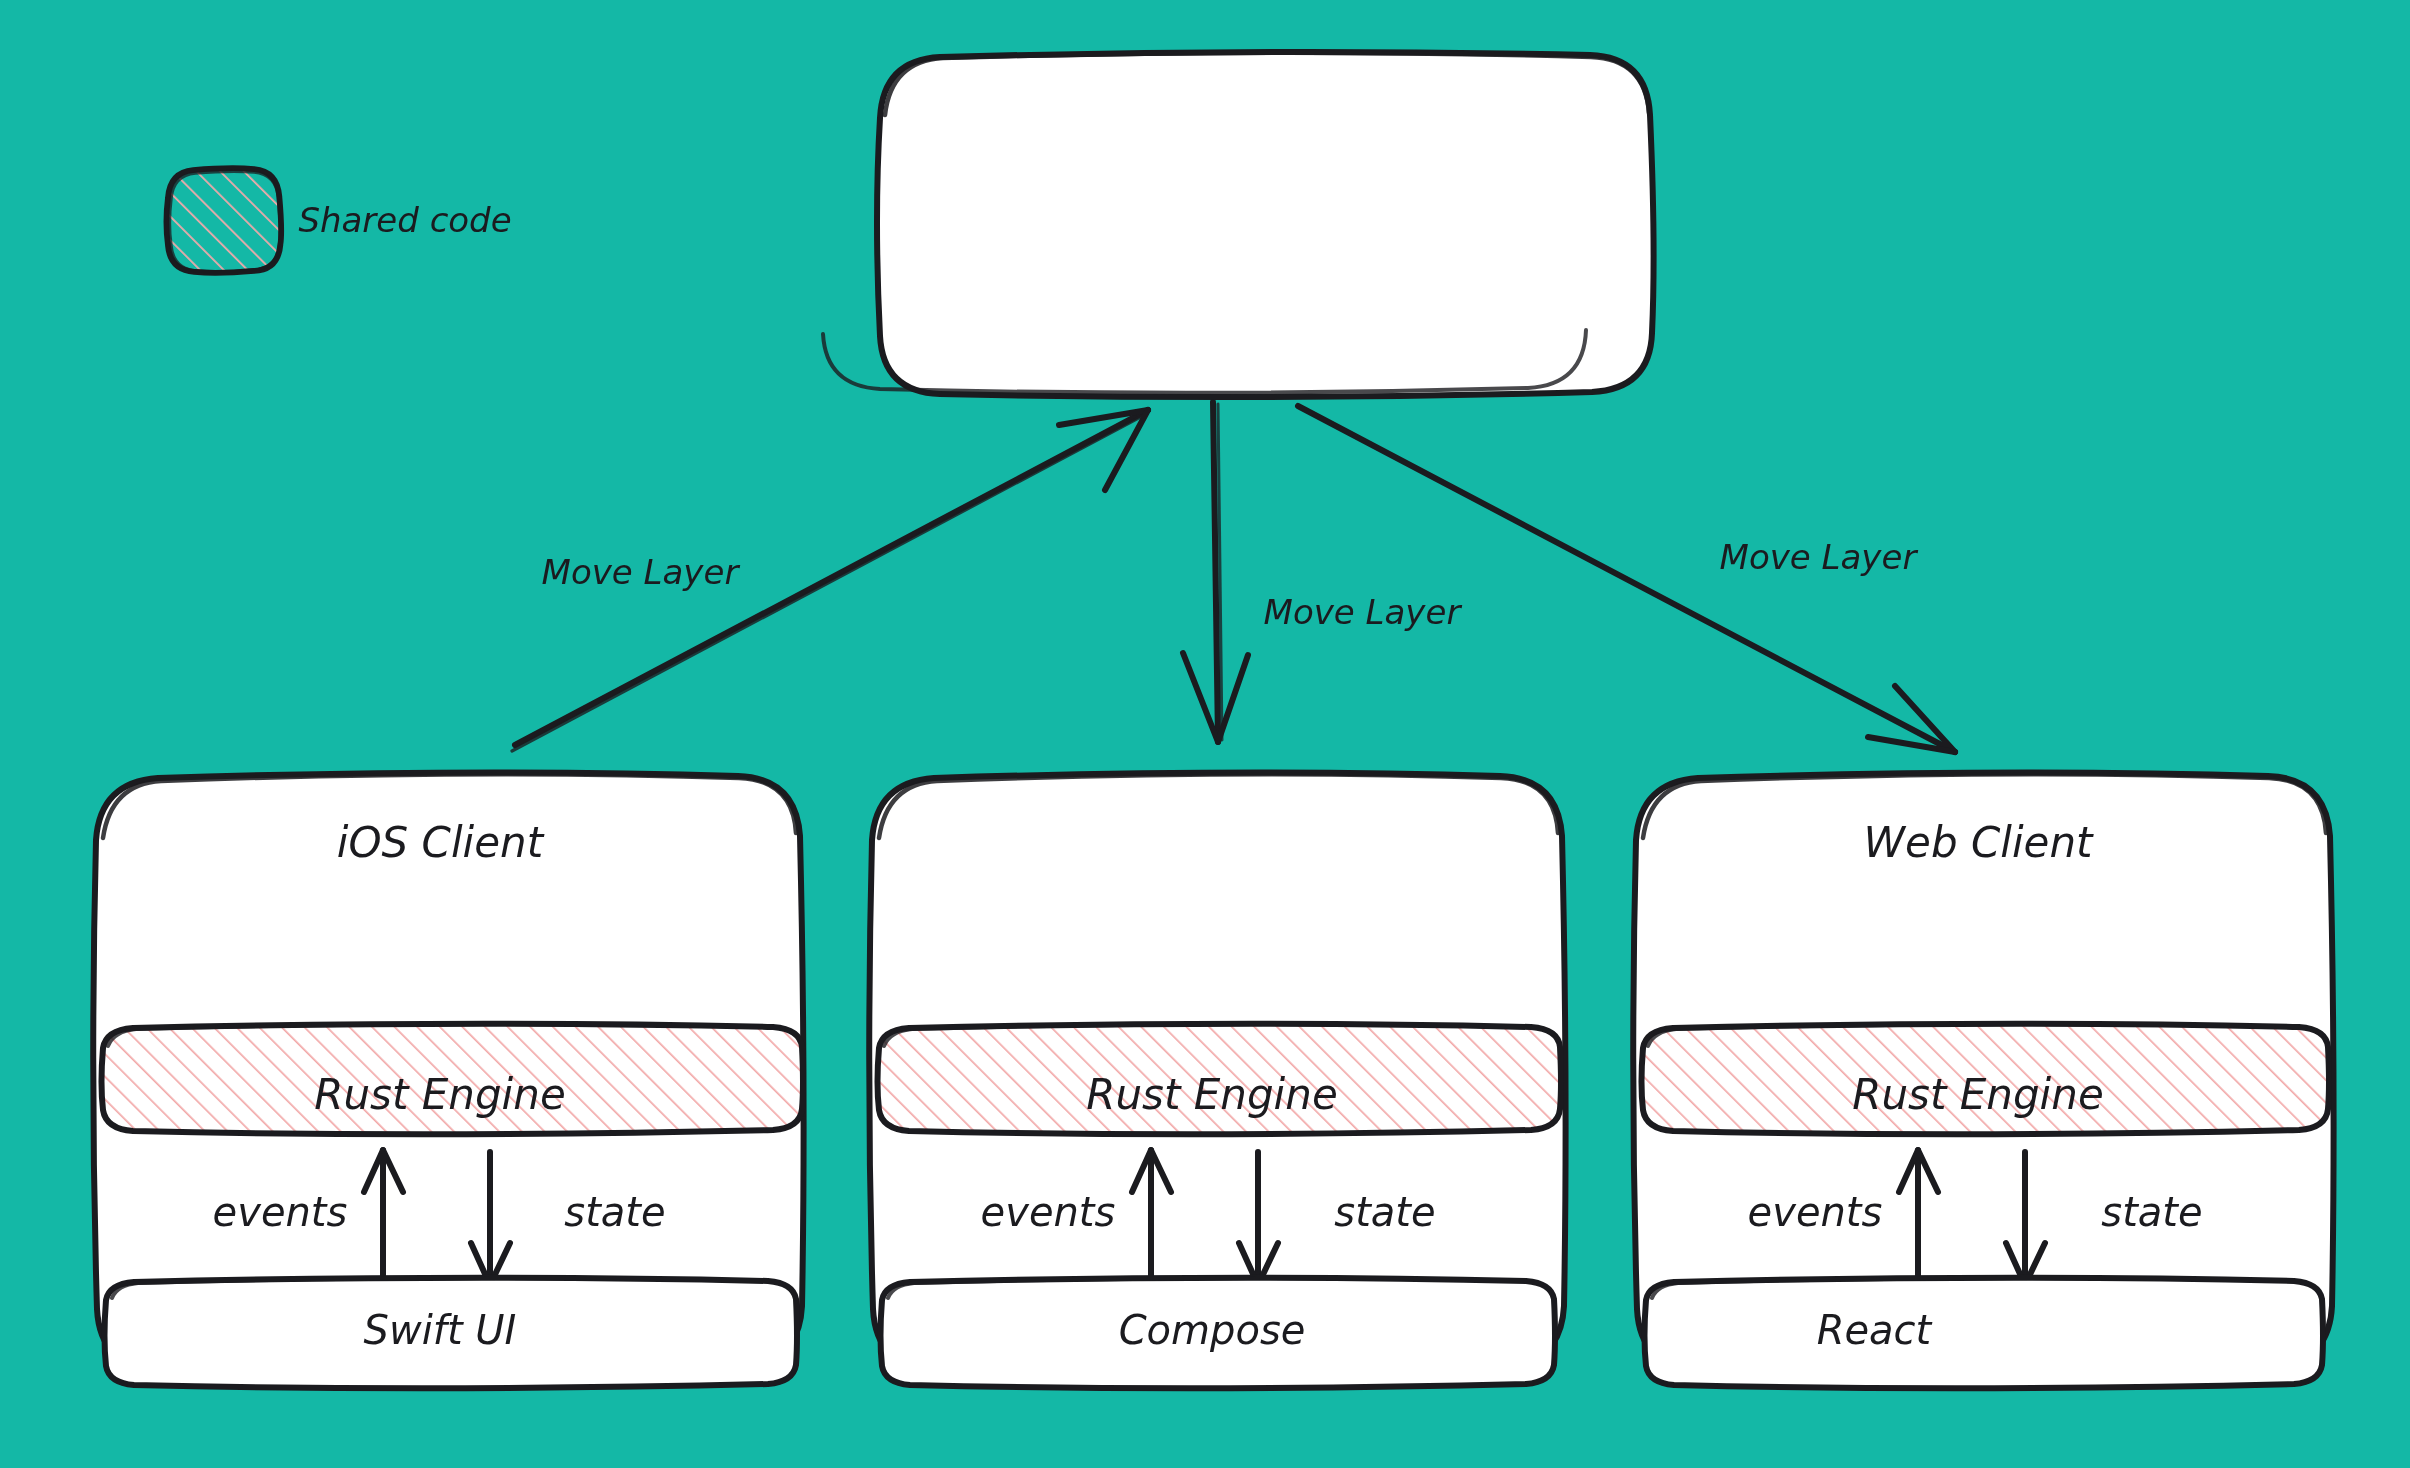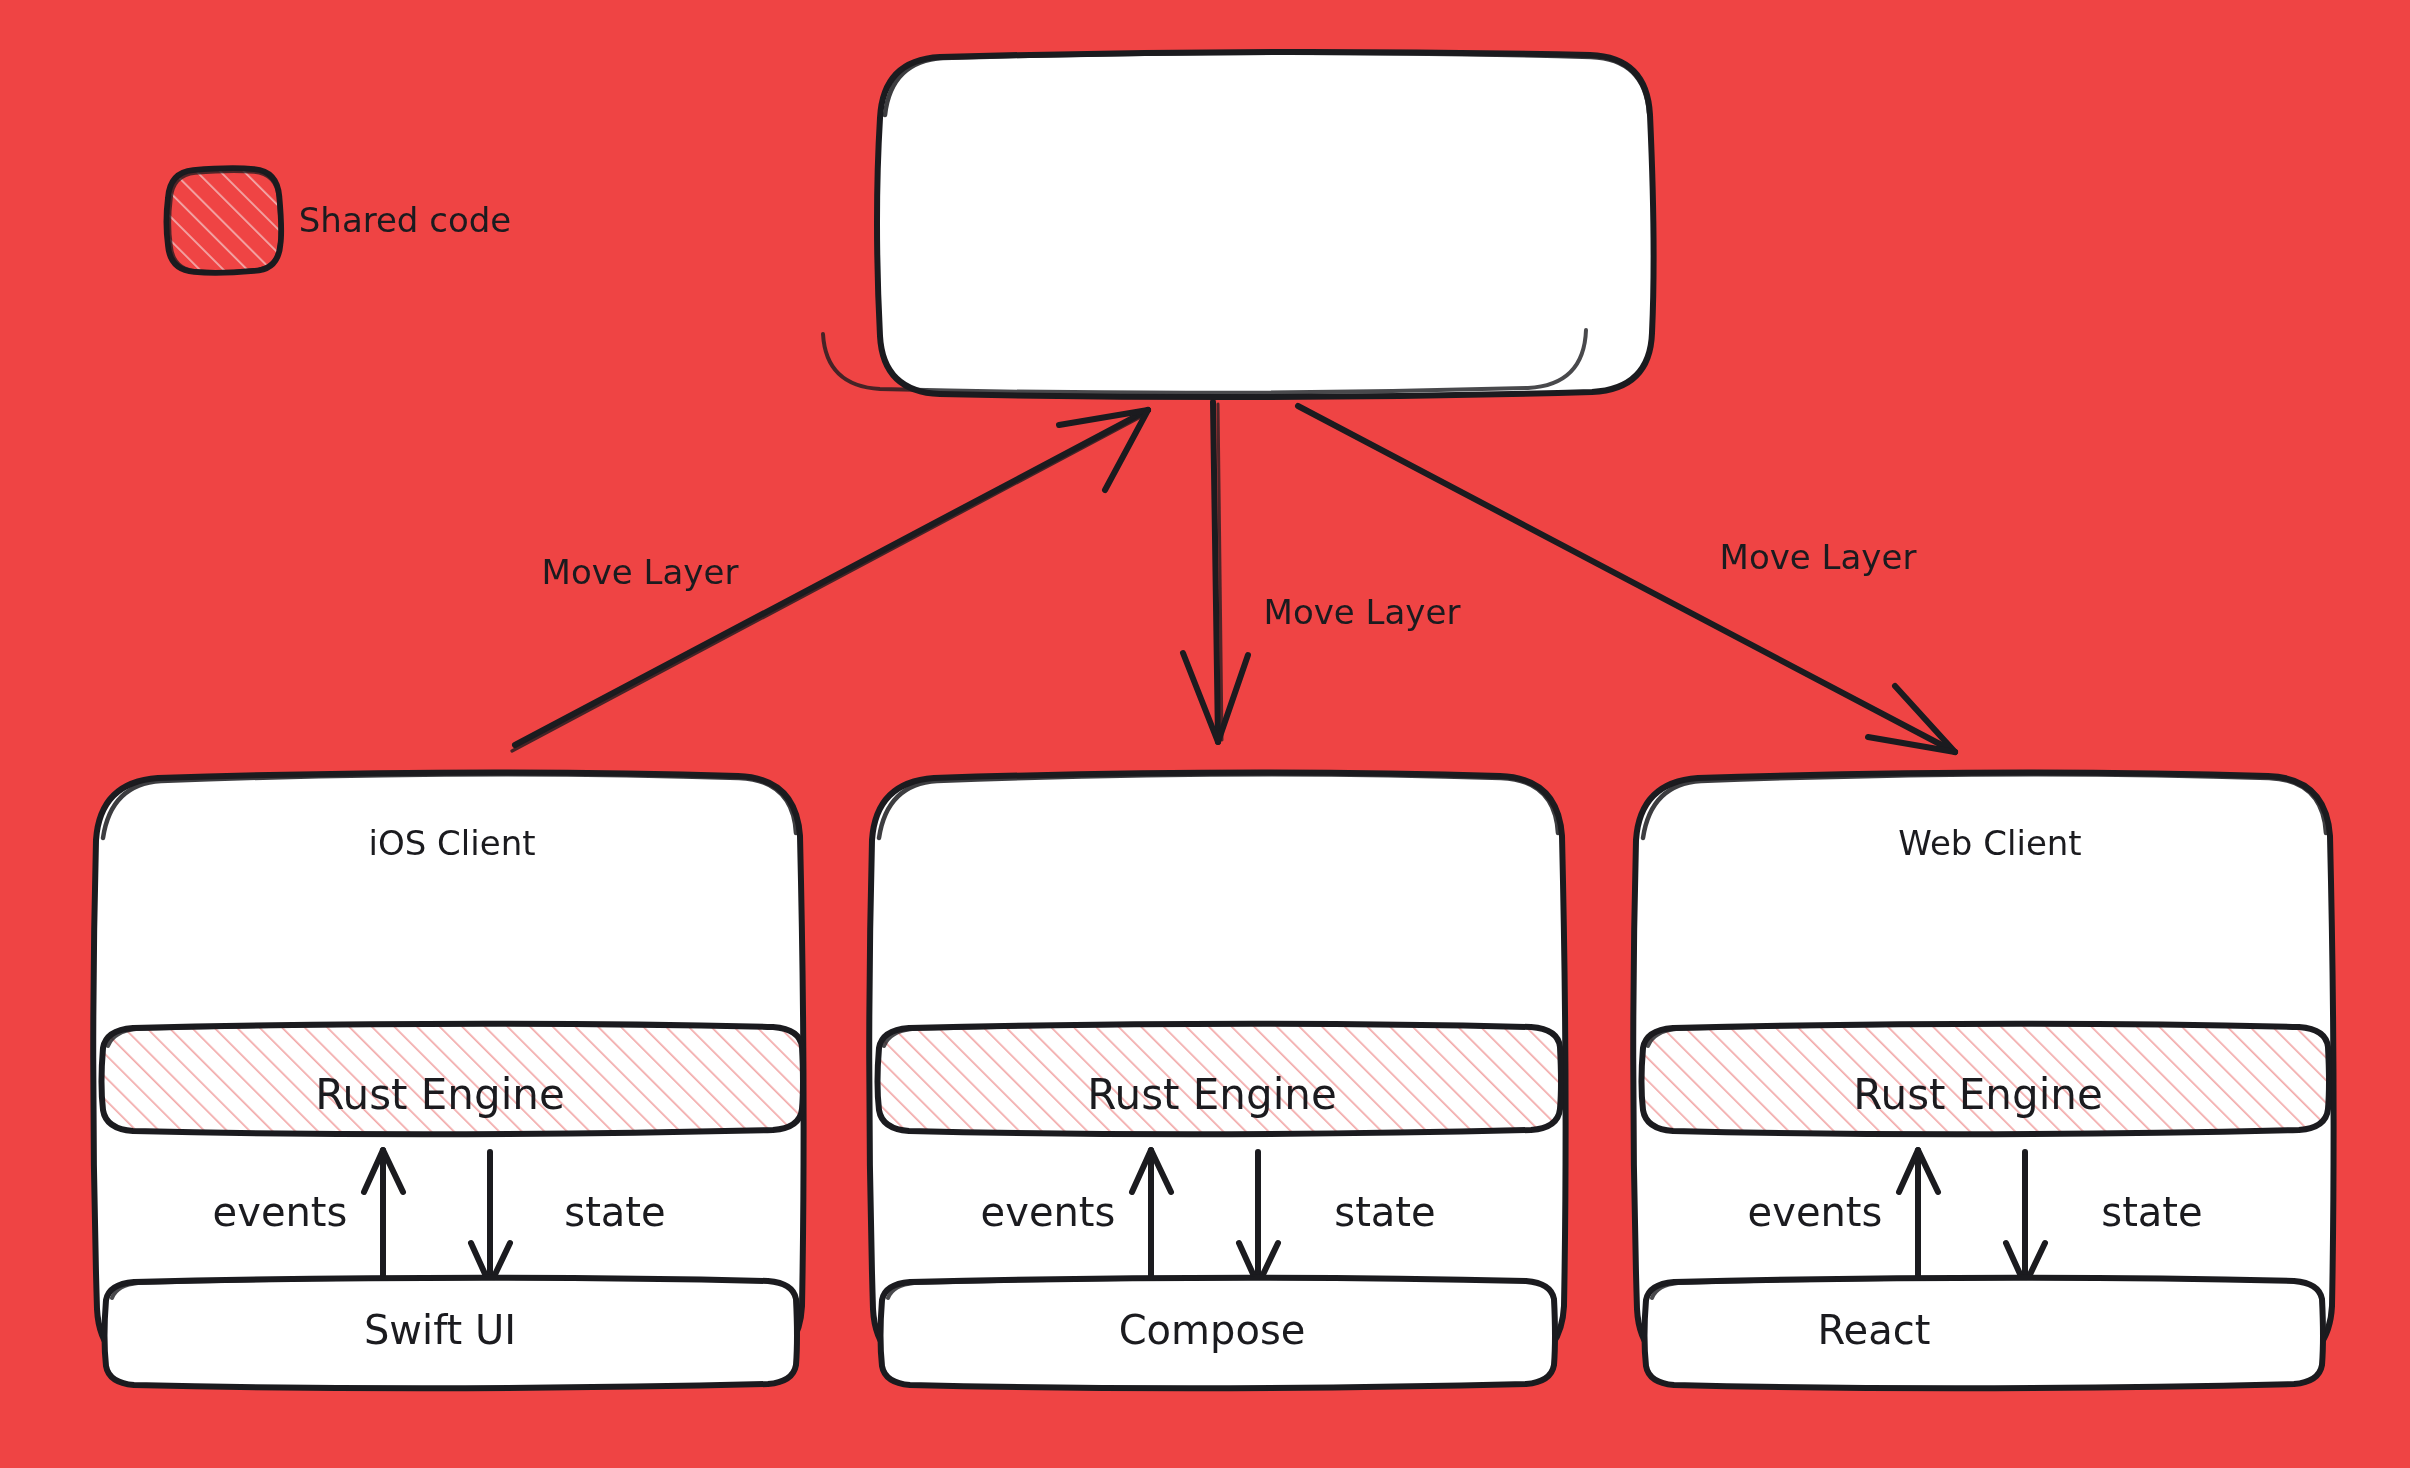--- a/index.html
+++ b/index.html
@@ -5,44 +5,45 @@
 <style>
   html, body {
     margin: 0;
     padding: 0;
     background: #ffffff;
   }
   #stage {
     position: relative;
     width: 2410px;
     height: 1468px;
-    background: #ef4444;
+    background: #14b8a6;
     overflow: hidden;
     font-family: "DejaVu Sans", sans-serif;
+    font-style: italic;
   }
   #sketch {
     position: absolute;
     top: 0; left: 0;
     width: 2410px;
     height: 1468px;
   }
   .lbl {
     position: absolute;
     color: #1b1b1f;
     font-family: "DejaVu Sans", sans-serif;
     white-space: nowrap;
     line-height: 1.18;
     text-align: center;
     pointer-events: none;
   }
   .lbl-center {
     transform: translate(-50%, -50%);
   }
   .t-backend  { font-size: 45px; }
-  .t-client   { font-size: 34px; margin-left: 12px; }
+  .t-client   { font-size: 42px; }
   .t-engine   { font-size: 42px; }
   .t-ui       { font-size: 40px; }
   .t-flow     { font-size: 40px; }
   .t-edge     { font-size: 34px; }
   .t-legend   { font-size: 34px; }
 </style>
 </head>
 <body>
 
 <div id="stage">

